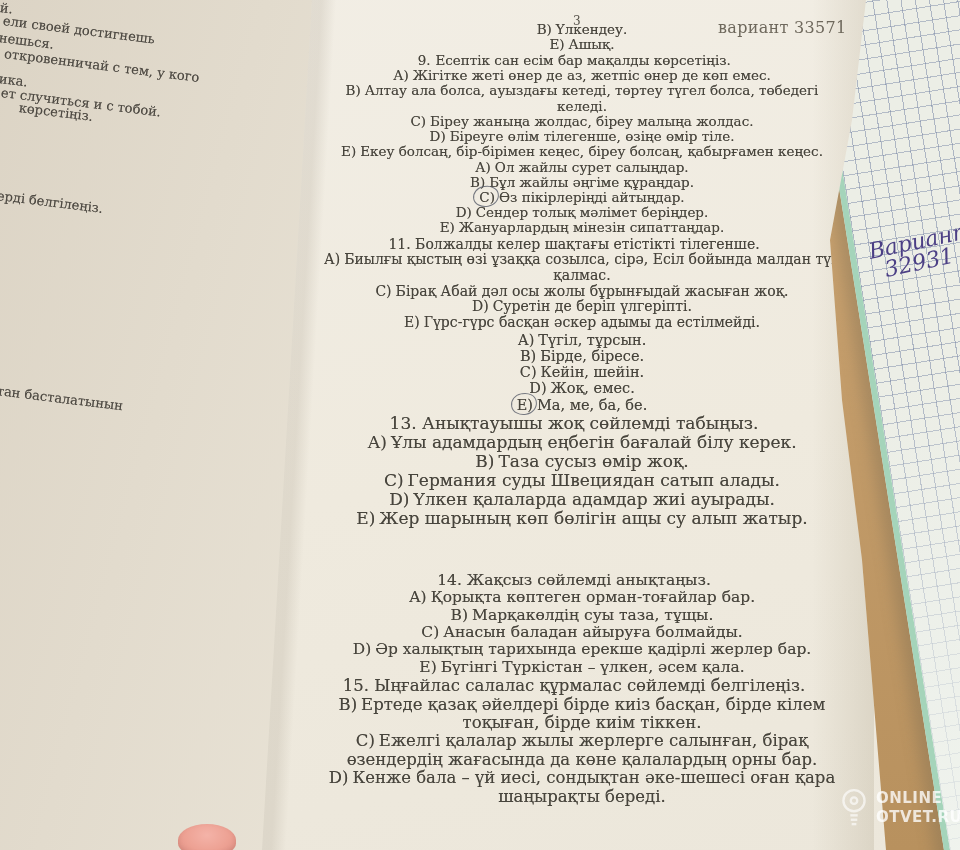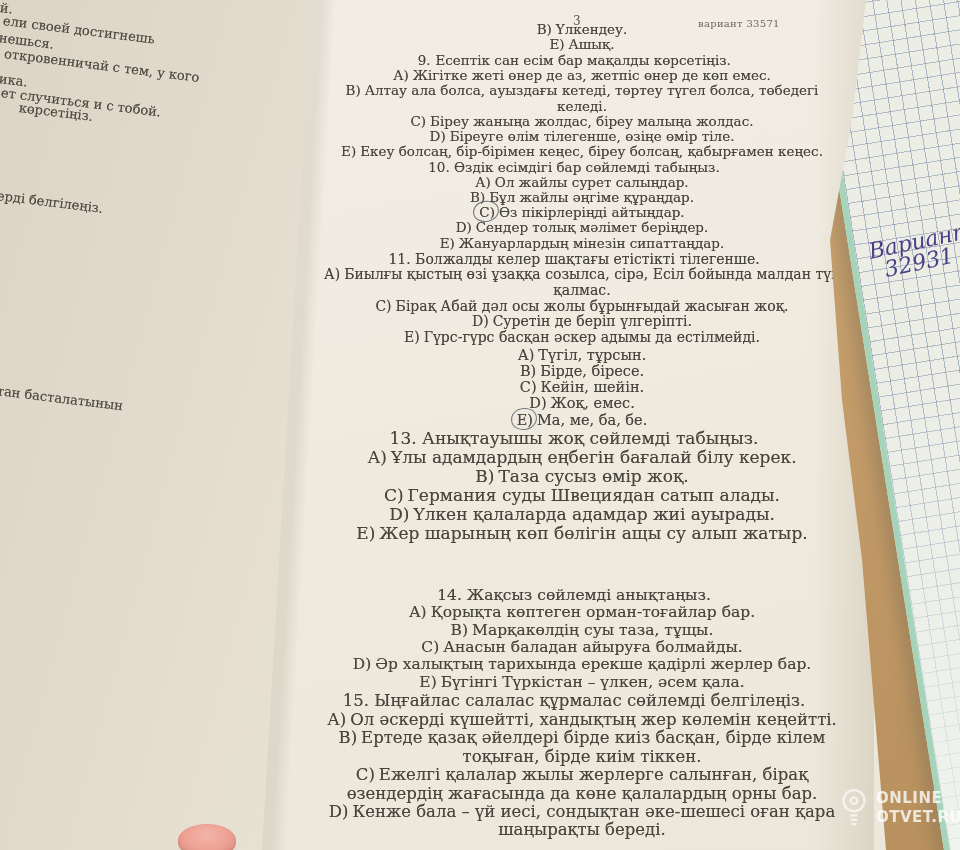--- a/index.html
+++ b/index.html
@@ -36,21 +36,21 @@
   
   .test-page{position:absolute;left:0;top:0;width:960px;height:850px;
     clip-path:polygon(312px 0,866px 0,852px 120px,830px 240px,842px 400px,862px 560px,886px 850px,262px 850px);
     background:linear-gradient(170deg,#f2eee5 0%,#efeade 55%,#ece7db 100%);}
   .fold-shadow{position:absolute;left:310px;top:-6px;width:38px;height:872px;
     transform:rotate(3.4deg);transform-origin:top left;
     background:linear-gradient(to right,rgba(125,112,92,.30) 0 2px,rgba(125,112,92,.14) 2px 12px,rgba(125,112,92,0) 70%);}
   .right-shadow{position:absolute;left:812px;top:0;width:62px;height:852px;
     background:linear-gradient(to right,rgba(160,148,120,0),rgba(160,148,120,.22));}
   .page-number{position:absolute;left:573px;top:14px;font-size:12px;color:#56524a;}
-  .variant-label{position:absolute;left:698px;top:18px;font-size:10px;letter-spacing:.3px;color:#6e685c;}
+  .variant-label{position:absolute;left:718px;top:18px;font-size:16px;letter-spacing:.3px;color:#6e685c;}
   
   .questions{position:absolute;left:304px;top:22px;width:540px;color:#47443c;
     text-shadow:0 0 .5px rgba(71,68,60,.55);text-align:center;}
   .q{margin:0 0 1px 0;line-height:1.12;}
   .sz0{font-size:13.5px;} .sz1{font-size:14px;} .sz2{font-size:14.5px;}
   .sz3{font-size:17px;}   .sz4{font-size:15.5px;margin-top:44px;} .sz5{font-size:16.5px;}
   .q-head{padding-left:0;}
   .q-num{display:inline-block;min-width:14px;}
   .opt{padding-left:16px;}
   .opt-letter{display:inline-block;position:relative;}
@@ -110,21 +110,20 @@
         </div>
         <div class="q sz0">
           <div class="q-head"><span class="q-num">9.</span><span> Есептік сан есім бар мақалды көрсетіңіз.</span></div>
           <div class="opt"><span class="opt-letter">А)</span><span class="opt-text">Жігітке жеті өнер де аз, жетпіс өнер де көп емес.</span></div>
           <div class="opt"><span class="opt-letter">В)</span><span class="opt-text">Алтау ала болса, ауыздағы кетеді, төртеу түгел болса, төбедегі келеді.</span></div>
           <div class="opt"><span class="opt-letter">С)</span><span class="opt-text">Біреу жаныңа жолдас, біреу малыңа жолдас.</span></div>
           <div class="opt"><span class="opt-letter">D)</span><span class="opt-text">Біреуге өлім тілегенше, өзіңе өмір тіле.</span></div>
           <div class="opt"><span class="opt-letter">Е)</span><span class="opt-text">Екеу болсаң, бір-бірімен кеңес, біреу болсаң, қабырғамен кеңес.</span></div>
         </div>
         <div class="q sz0">
-          <div class="q-head"><span class="q-num">10.</span><span> Өздік есімдігі бар сөйлемді табыңыз.</span></div>
           <div class="opt"><span class="opt-letter">А)</span><span class="opt-text">Ол жайлы сурет салыңдар.</span></div>
           <div class="opt"><span class="opt-letter">В)</span><span class="opt-text">Бұл жайлы әңгіме құраңдар.</span></div>
           <div class="opt"><span class="opt-letter circled">С)</span><span class="opt-text">Өз пікірлеріңді айтыңдар.</span></div>
           <div class="opt"><span class="opt-letter">D)</span><span class="opt-text">Сендер толық мәлімет беріңдер.</span></div>
           <div class="opt"><span class="opt-letter">Е)</span><span class="opt-text">Жануарлардың мінезін сипаттаңдар.</span></div>
         </div>
         <div class="q sz1">
           <div class="q-head"><span class="q-num">11.</span><span> Болжалды келер шақтағы етістікті тілегенше.</span></div>
           <div class="opt"><span class="opt-letter">А)</span><span class="opt-text">Биылғы қыстың өзі ұзаққа созылса, сірә, Есіл бойында малдан түк қалмас.</span></div>
           <div class="opt"><span class="opt-letter">С)</span><span class="opt-text">Бірақ Абай дәл осы жолы бұрынғыдай жасыған жоқ.</span></div>
@@ -149,21 +148,20 @@
         <div class="q sz4">
           <div class="q-head"><span class="q-num">14.</span><span> Жақсыз сөйлемді анықтаңыз.</span></div>
           <div class="opt"><span class="opt-letter">А)</span><span class="opt-text">Қорықта көптеген орман-тоғайлар бар.</span></div>
           <div class="opt"><span class="opt-letter">В)</span><span class="opt-text">Марқакөлдің суы таза, тұщы.</span></div>
           <div class="opt"><span class="opt-letter">С)</span><span class="opt-text">Анасын баладан айыруға болмайды.</span></div>
           <div class="opt"><span class="opt-letter">D)</span><span class="opt-text">Әр халықтың тарихында ерекше қадірлі жерлер бар.</span></div>
           <div class="opt"><span class="opt-letter">Е)</span><span class="opt-text">Бүгінгі Түркістан – үлкен, әсем қала.</span></div>
         </div>
         <div class="q sz5">
           <div class="q-head"><span class="q-num">15.</span><span> Ыңғайлас салалас құрмалас сөйлемді белгілеңіз.</span></div>
-          <div class="opt"><span class="opt-letter">А)</span><span class="opt-text">Ол әскерді күшейтті, хандықтың жер көлемін кеңейтті.</span></div>
           <div class="opt"><span class="opt-letter">В)</span><span class="opt-text">Ертеде қазақ әйелдері бірде киіз басқан, бірде кілем тоқыған, бірде киім тіккен.</span></div>
           <div class="opt"><span class="opt-letter">С)</span><span class="opt-text">Ежелгі қалалар жылы жерлерге салынған, бірақ өзендердің жағасында да көне қалалардың орны бар.</span></div>
           <div class="opt"><span class="opt-letter">D)</span><span class="opt-text">Кенже бала – үй иесі, сондықтан әке-шешесі оған қара шаңырақты береді.</span></div>
         </div>
       </div>
   </div>
 
   <div class="finger"></div>
 
   <div class="watermark">

